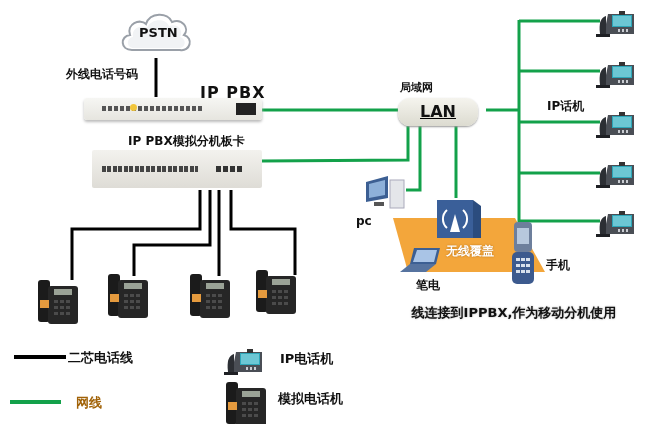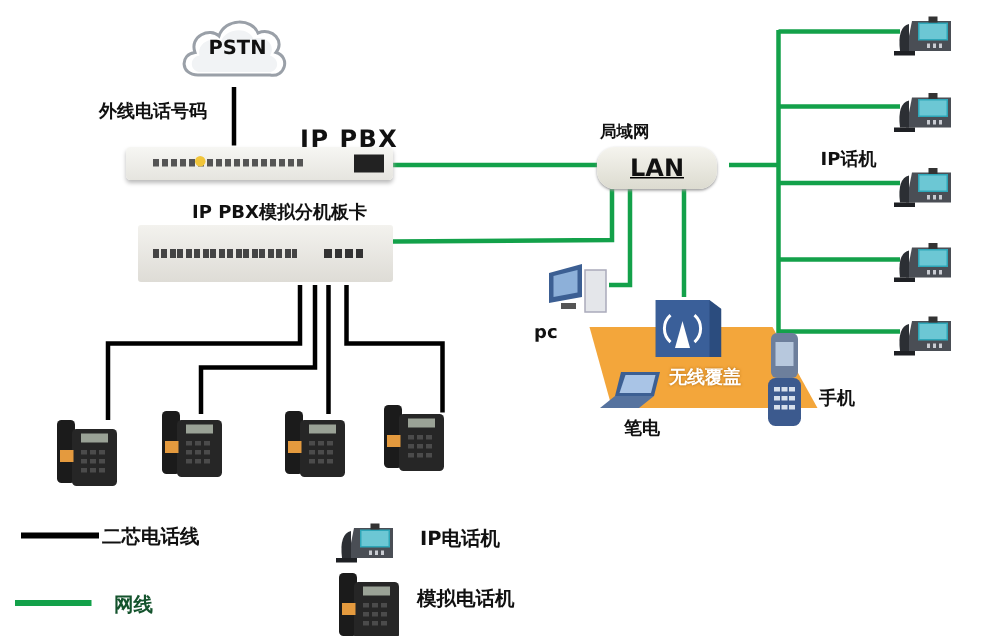--- a/index.html
+++ b/index.html
@@ -267,27 +267,28 @@
           <rect x="22" y="30" width="4" height="3"></rect>
           <rect x="28" y="30" width="4" height="3"></rect>
     <rect x="16" y="36" width="4" height="3"></rect>
           <rect x="22" y="36" width="4" height="3"></rect>
           <rect x="28" y="36" width="4" height="3"></rect>
   </g>
 </svg></div>
   </div>
 
 <div class="note">
+  <div>线连接到IPPBX,作为移动分机使用</div>
 </div>
 
 <div>
   <div class="abs" style="left:14px;top:355px;width:52px;height:4px;background:#000;"></div>
   <span class="lbl" style="left:68px;top:349px;font-size:13px;">二芯电话线</span>
   <div class="abs" style="left:10px;top:400px;width:51px;height:4px;background:#13a14a;"></div>
-  <span class="lbl" style="left:76px;top:394px;font-size:13px;color:#14532d;">网线</span>
+  <span class="lbl" style="left:76px;top:394px;font-size:13px;color:#a16207;">网线</span>
   <div class="abs" style="left:224px;top:344px;" id="legend-ip">
 <svg width="40" height="32" viewBox="0 0 40 32">
   <polygon points="12,8 38,8 38,28 8,28" fill="#4a4e55"></polygon>
   <rect x="16" y="9" width="20" height="12" fill="#2ea6b8"></rect>
   <rect x="17" y="10" width="18" height="10" fill="#6cc7d4"></rect>
   <rect x="23" y="5" width="6" height="4" fill="#333"></rect>
   <path d="M10 10 Q2 12 4 28 L10 28 Z" fill="#2c2f34"></path>
   <rect x="0" y="28" width="14" height="3" fill="#1e2024"></rect>
   <g fill="#c9ccd2">
           <rect x="22" y="23" width="2" height="3"></rect>

